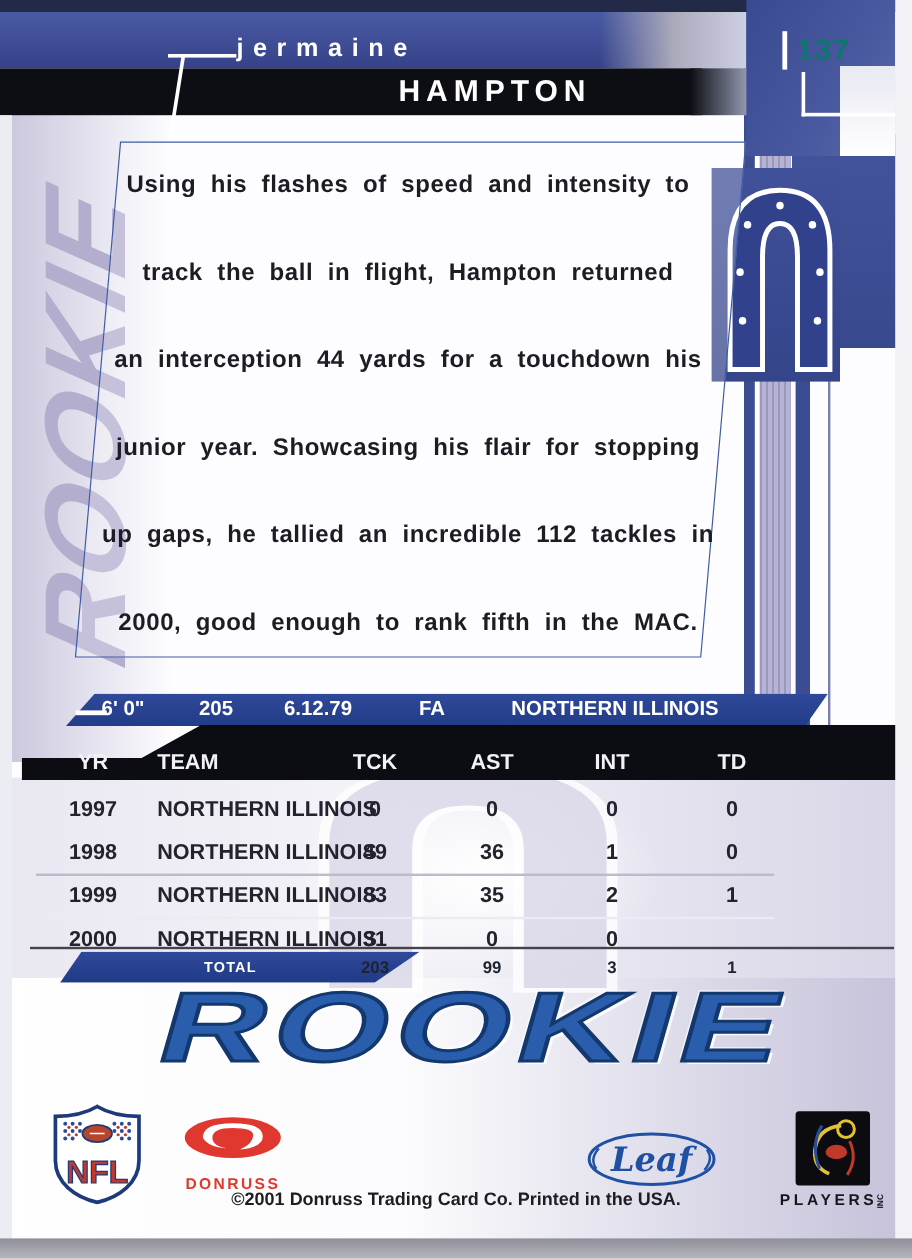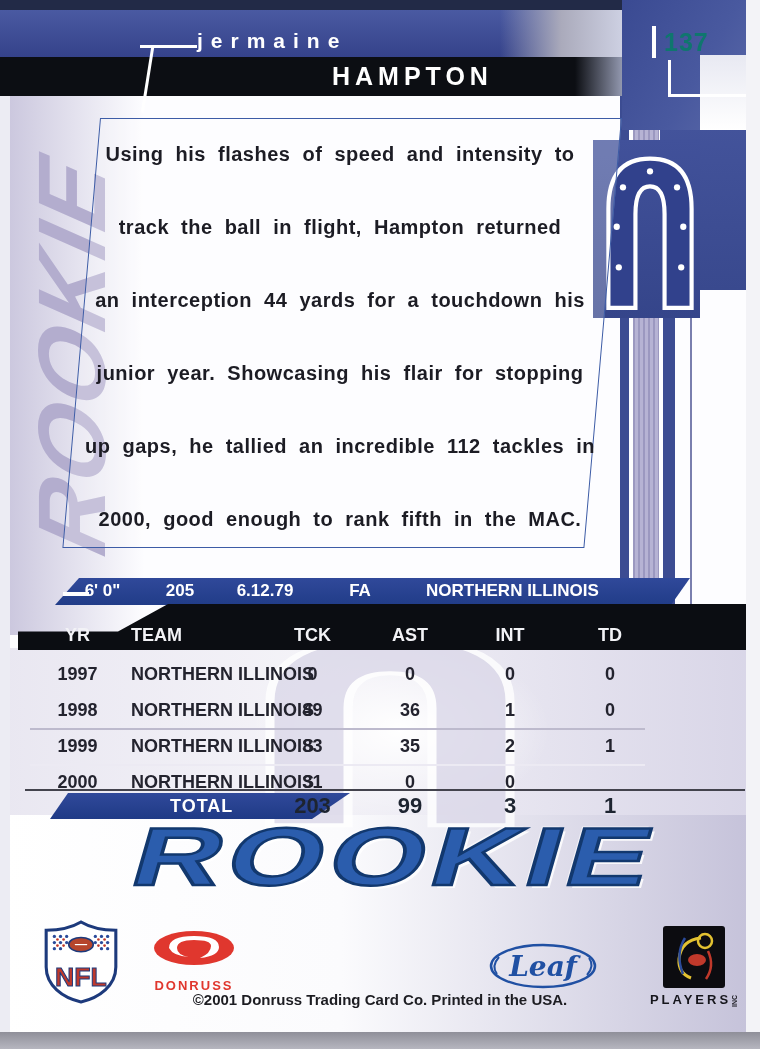--- a/index.html
+++ b/index.html
@@ -71,22 +71,22 @@
   
   .stats-rows{left:30px;top:656px;width:630px;z-index:5;}
   .srow{height:36px;line-height:36px;font-size:18px;font-weight:bold;color:#23232e;}
   .srow div{text-align:center;white-space:nowrap;}
   .srow .team{text-align:left;padding-left:6px;}
   .sep1{left:30px;top:728px;width:615px;height:2px;background:#bdbacd;z-index:5;}
   .sep2{left:30px;top:764px;width:615px;height:2px;background:#eceaf3;z-index:5;}
   .total-line{left:25px;top:789px;width:720px;height:2px;background:#43434d;z-index:5;}
   .total-band{left:50px;top:793px;width:300px;height:26px;background:linear-gradient(180deg,#30499a,#1f3a86);
     clip-path:polygon(18px 0,100% 0,calc(100% - 38px) 100%,0 100%);z-index:4;}
-  .total-label{left:170px;top:793px;height:26px;line-height:26px;font-size:18px;font-weight:bold;color:#ffffff;letter-spacing:1px;z-index:5;}
-  .total-values{left:30px;top:793px;width:630px;z-index:5;font-size:22px;font-weight:bold;color:#1d2430;line-height:26px;}
+  .total-label{left:170px;top:793px;height:26px;line-height:26px;font-size:12px;font-weight:bold;color:#ffffff;letter-spacing:1px;z-index:5;}
+  .total-values{left:30px;top:793px;width:630px;z-index:5;font-size:14px;font-weight:bold;color:#1d2430;line-height:26px;}
   .total-values div{text-align:center;}
 
   
   .rookie{left:135px;top:810px;font-size:82px;font-weight:bold;color:#2b5dad;letter-spacing:4px;white-space:nowrap;
     transform:skewX(-16deg) scaleX(1.5);transform-origin:left center;z-index:5;
     -webkit-text-stroke:2.5px #12386e;text-shadow:3px 3px 0 rgba(255,255,255,0.85),-2px -2px 0 rgba(255,255,255,0.6);}
 
   
   .wm-shoe{left:240px;top:628px;width:300px;height:200px;z-index:2;opacity:0.8;}
 

